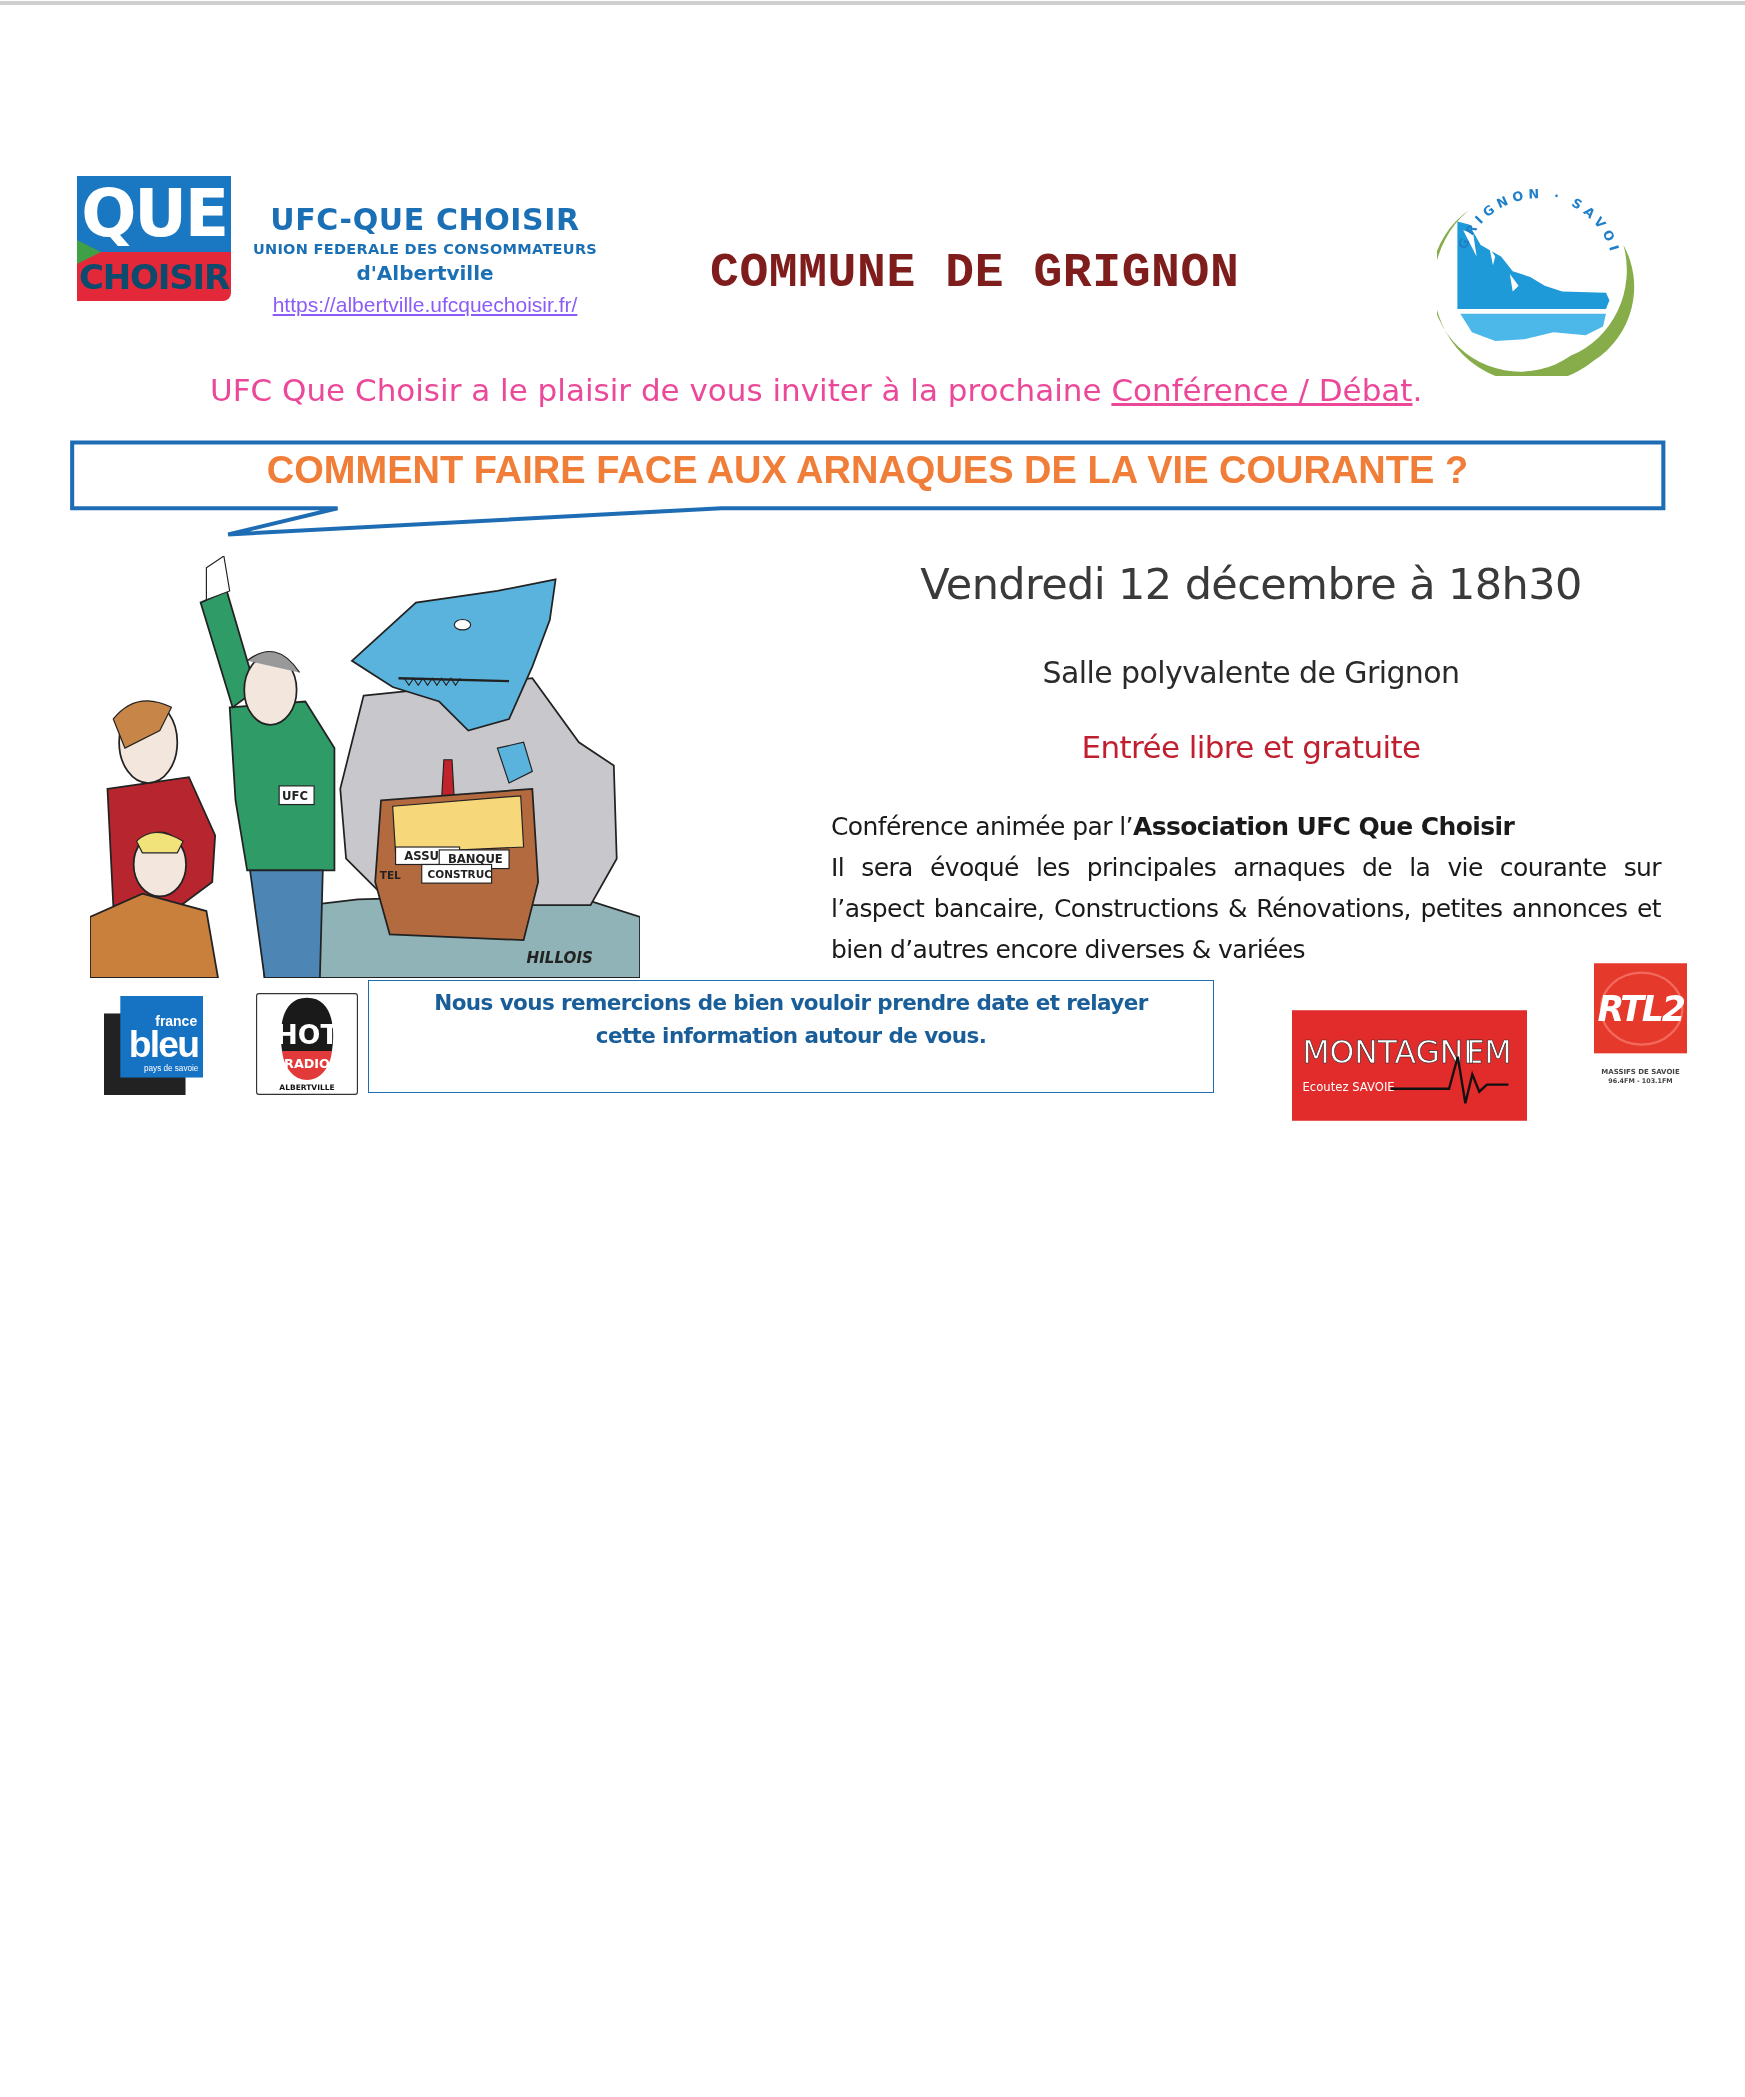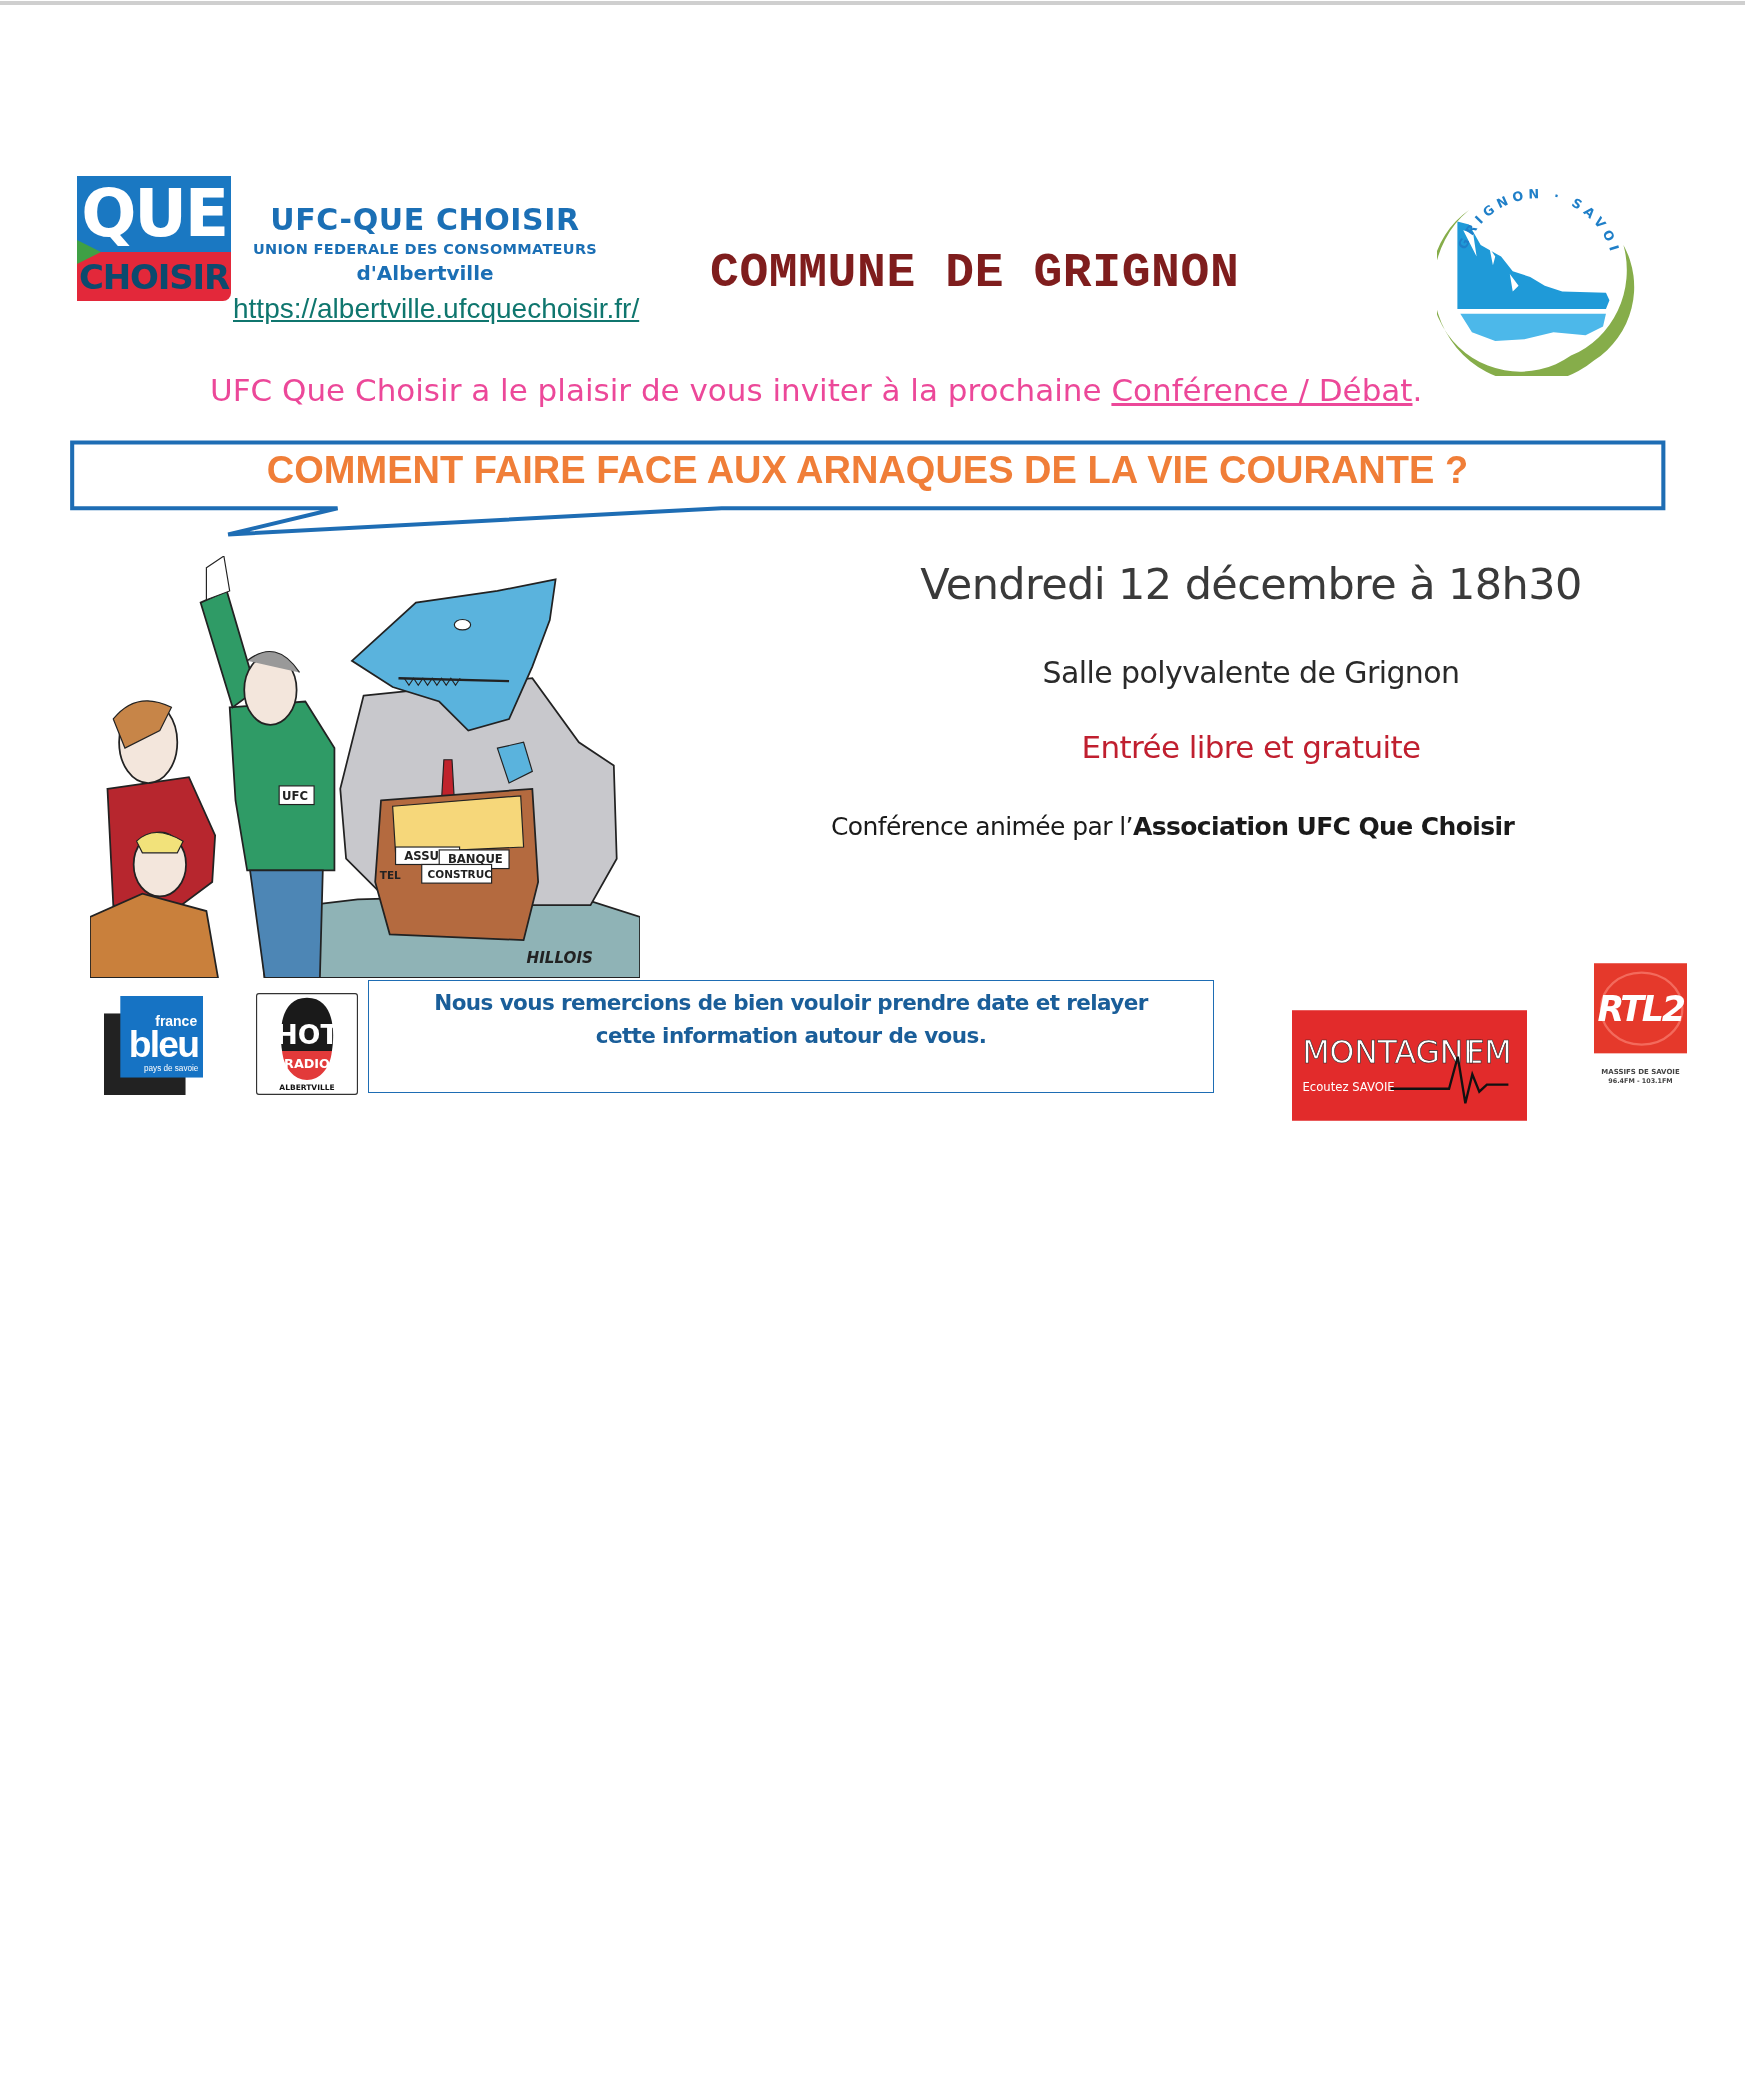--- a/index.html
+++ b/index.html
@@ -18,21 +18,21 @@
     border-top: 12.8px solid transparent; border-bottom: 12.8px solid transparent; border-left: 24.4px solid #3fa045; }
   .qc-que { position: absolute; left: 0; top: 1.2px; width: 154px; text-align: center;
     font-family: "DejaVu Sans", sans-serif; font-weight: bold; color: #fff; font-size: 65px; letter-spacing: -2.3px; line-height: 74px; }
   .qc-choisir { position: absolute; left: 0; top: 79px; width: 154px; text-align: center;
     font-family: "DejaVu Sans", sans-serif; font-weight: bold; color: #0c4a6e; font-size: 34px; letter-spacing: -1.2px; line-height: 44px; }
 
   .ufc-block { left: 233px; top: 201px; width: 384px; text-align: center; color: #1b6fb5; }
   .ufc-title { font-family: "DejaVu Sans", sans-serif; font-weight: bold; font-size: 30px; letter-spacing: 0.6px; line-height: 38px; }
   .ufc-sub { font-family: "DejaVu Sans", sans-serif; font-weight: bold; font-size: 14.5px; line-height: 21px; letter-spacing: 0.3px; }
   .ufc-city { font-family: "DejaVu Sans", sans-serif; font-weight: bold; font-size: 20px; line-height: 27px; }
-  .ufc-link { display: inline-block; margin-top: 5.8px; font-family: "Liberation Sans", sans-serif; font-size: 28px; color: #0f766e; text-decoration: underline; }
+  .ufc-link { display: inline-block; margin-top: 5.8px; font-family: "Liberation Sans", sans-serif; font-size: 21px; color: #8b5cf6; text-decoration: underline; }
 
   .commune { left: 710px; top: 246px; font-family: Liberation Mono, monospace; font-weight: bold; font-size: 48px; color: #7f1d1d; letter-spacing: 0.6px; }
 
   .grignon-logo { left: 1437px; top: 175px; width: 201px; height: 201px; }
 
   .invite { left: 210px; top: 372px; width: 1339px; font-family: "DejaVu Sans", sans-serif; font-size: 31px; color: #ec4899; white-space: nowrap; }
   .invite .u { text-decoration: underline; }
 
   .bubble-svg { left: 0; top: 0; }
   .banner-text { left: 72px; top: 449px; width: 1591px; text-align: center;
@@ -148,20 +148,21 @@
     <text x="750" y="700" font-family="DejaVu Sans, sans-serif" font-size="26" font-style="italic" font-weight="bold" fill="#222">HILLOIS</text>
   </svg>
 </div>
 
 <div class="abs event-date">Vendredi 12 décembre à 18h30</div>
 <div class="abs event-place">Salle polyvalente de Grignon</div>
 <div class="abs event-entry">Entrée libre et gratuite</div>
 
 <div class="abs desc">
   <div><span>Conférence animée par l’</span><b>Association UFC Que Choisir</b></div>
+  <div>Il sera évoqué les principales arnaques de la vie courante sur l’aspect bancaire, Constructions &amp; Rénovations, petites annonces et bien d’autres encore diverses &amp; variées</div>
 </div>
 
 <div class="abs fbleu">
   <svg width="99" height="99" viewBox="0 0 170 170">
     <rect x="0" y="30" width="140" height="140" fill="#222"></rect>
     <rect x="28" y="0" width="142" height="140" fill="#1673c4"></rect>
     <text x="160" y="52" text-anchor="end" font-family="Liberation Sans, sans-serif" font-size="24" font-weight="bold" fill="#fff">france</text>
     <text x="162" y="105" text-anchor="end" font-family="Liberation Sans, sans-serif" font-size="64" font-weight="bold" fill="#fff" letter-spacing="-3">bleu</text>
     <text x="162" y="128" text-anchor="end" font-family="Liberation Sans, sans-serif" font-size="14" fill="#fff">pays de savoie</text>
   </svg>

